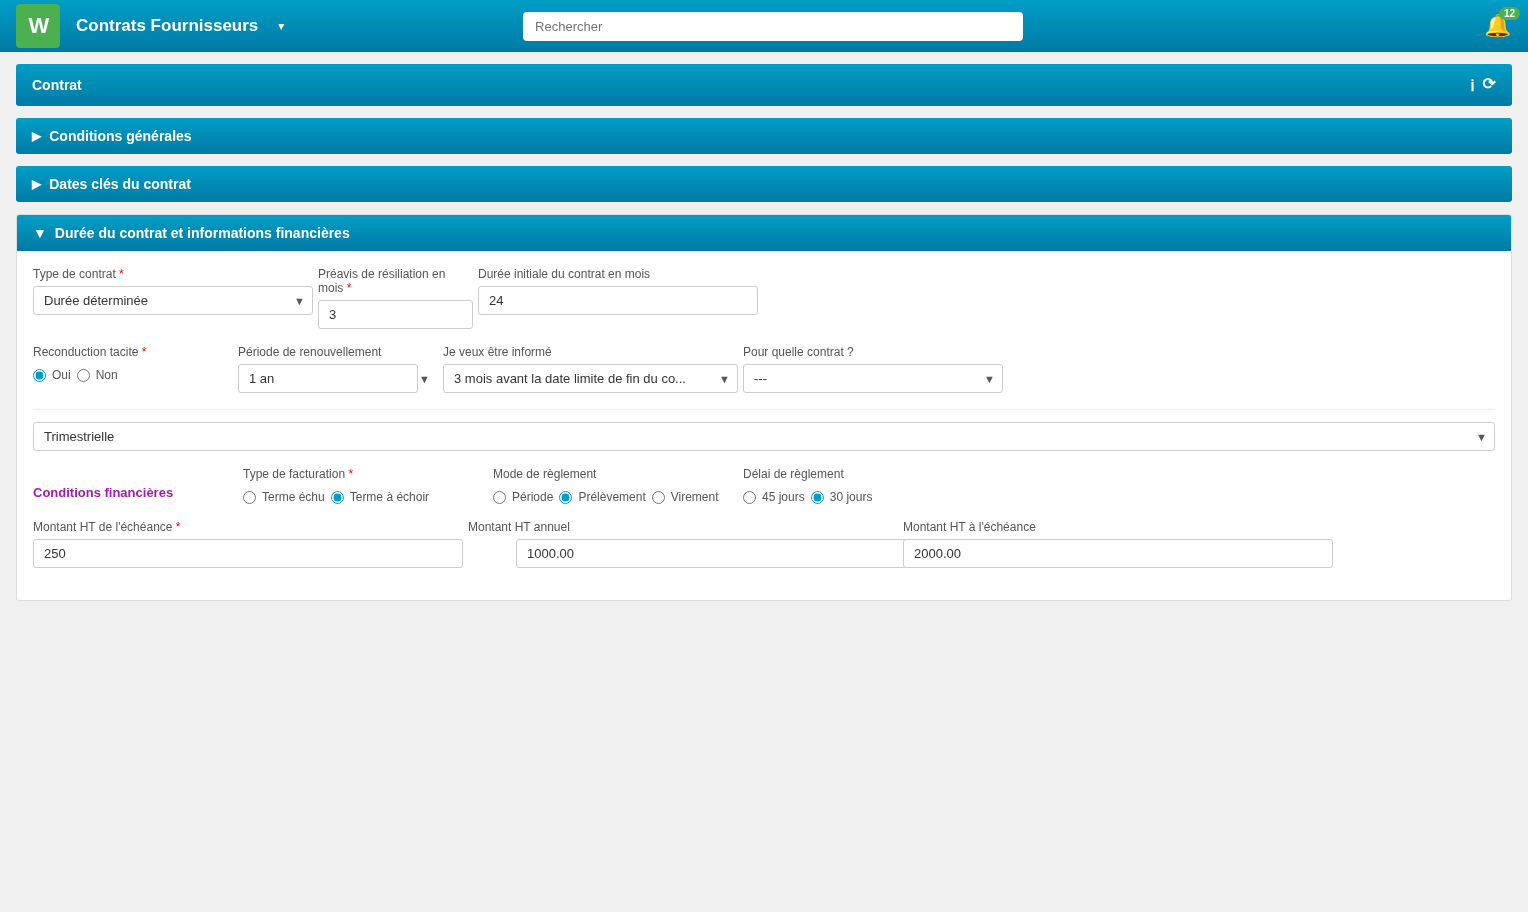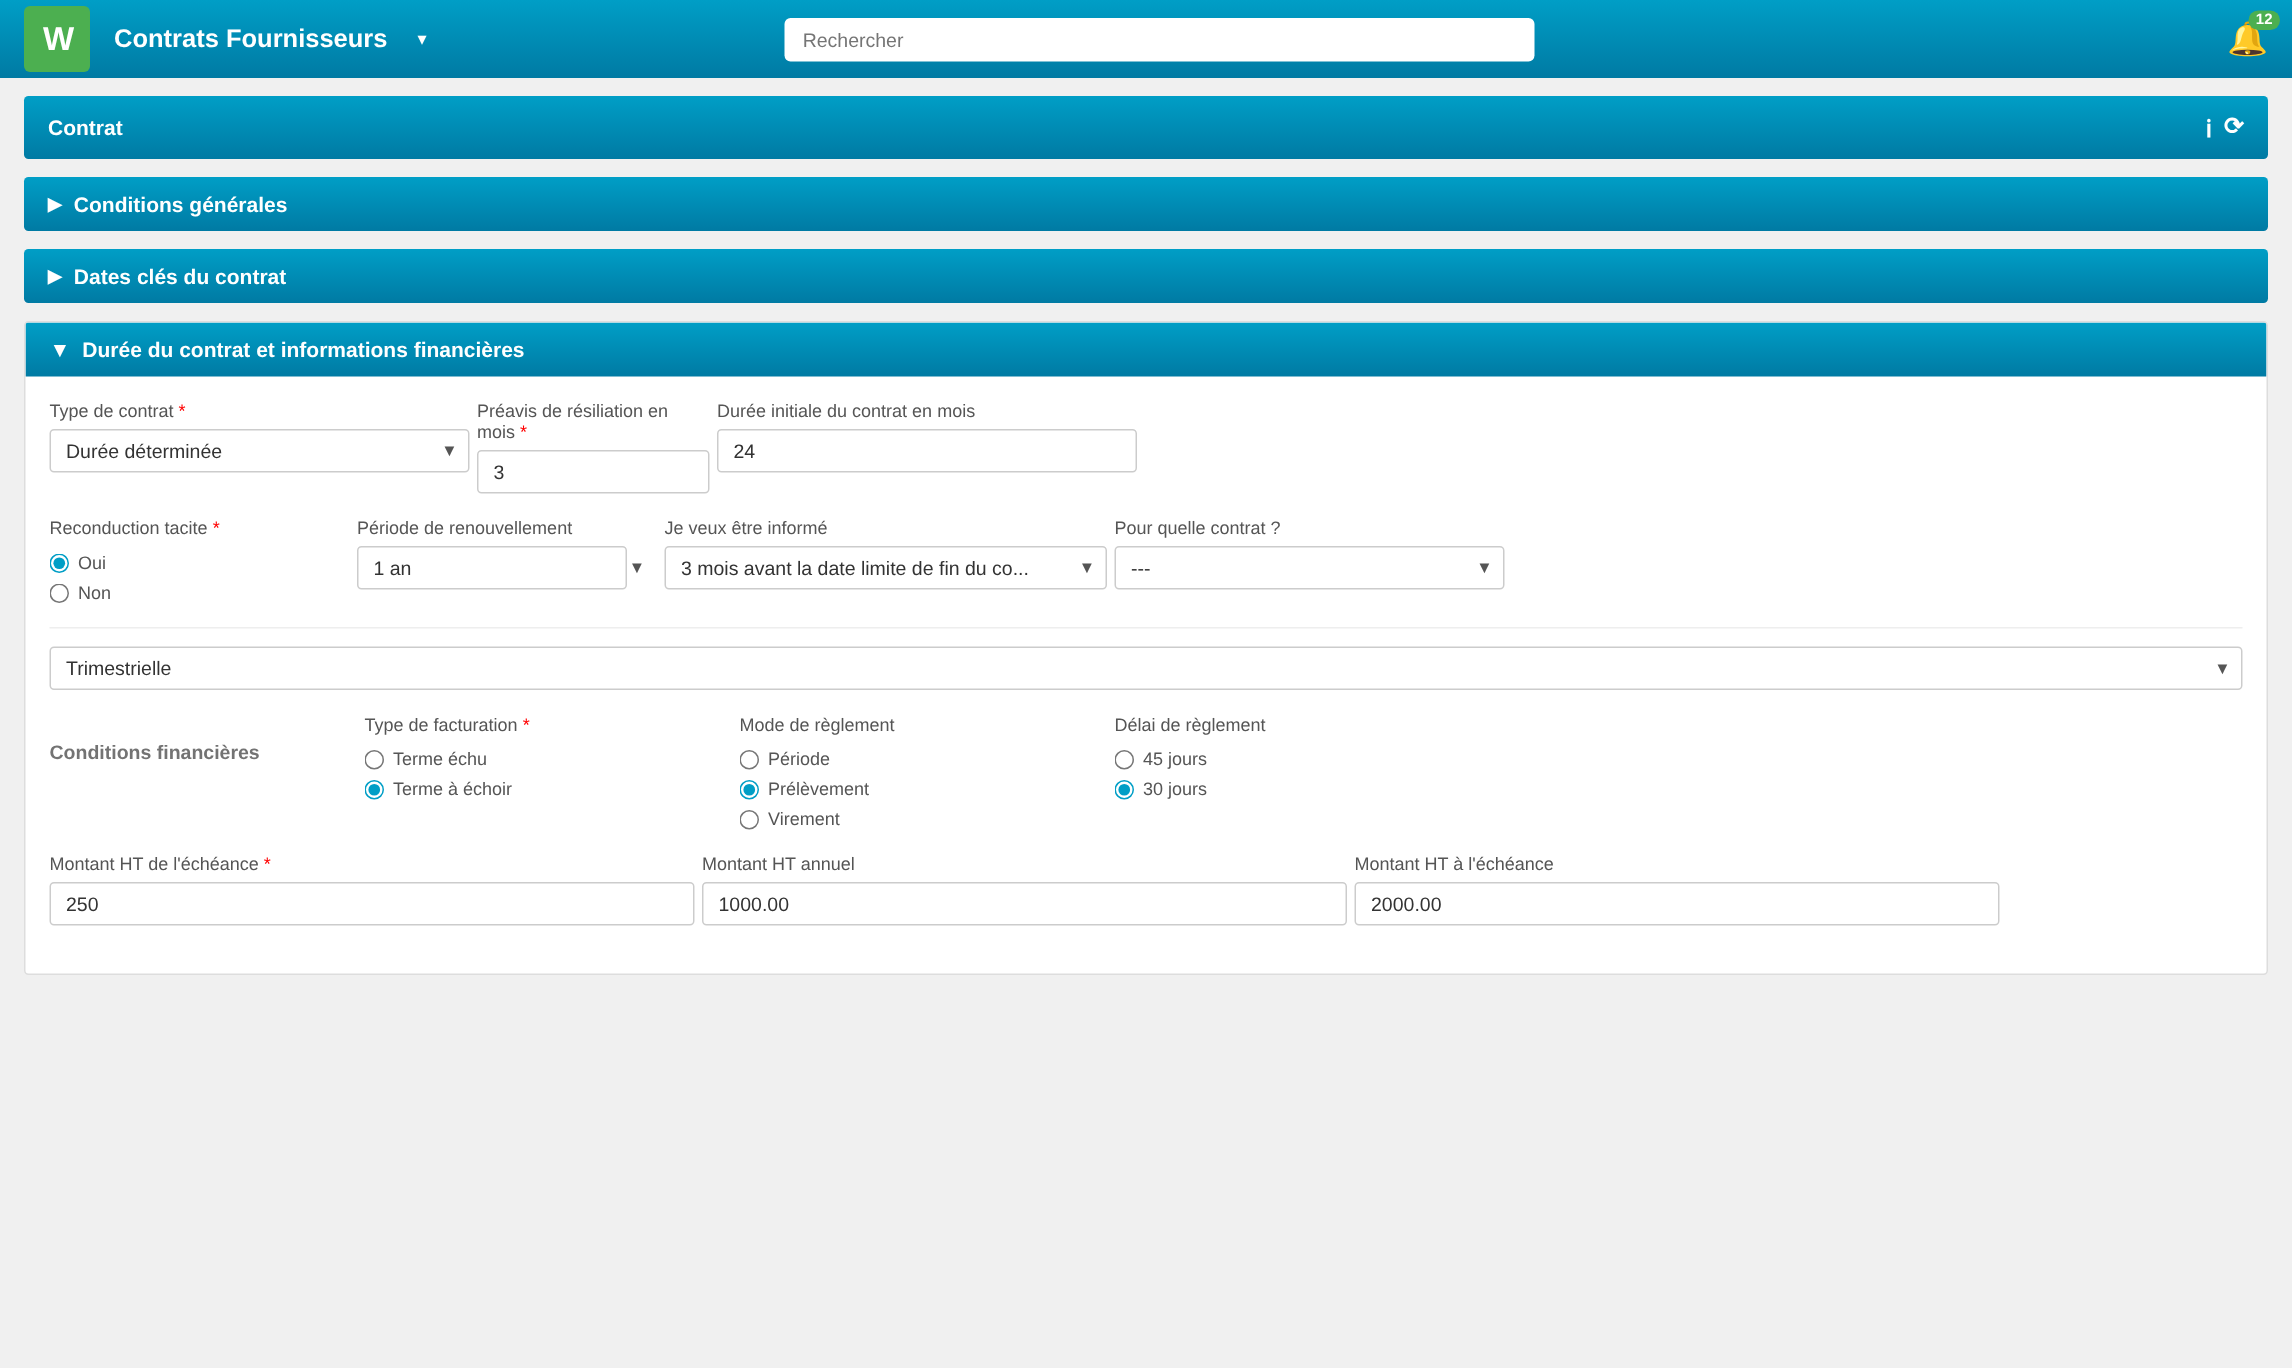--- a/index.html
+++ b/index.html
@@ -115,26 +115,26 @@
     .fg-type { width: 280px; }
     .fg-preavis { width: 155px; }
     .fg-duree { width: 280px; }
 
     .fg-reconduction { width: 200px; }
     .fg-periode { width: 200px; }
     .fg-informe { width: 295px; }
     .fg-action { width: 260px; }
 
     
-    .radio-group { display: flex; flex-direction: column; gap: 6px; margin-top: 4px; }
+    .radio-group { display: flex; flex-direction: row; gap: 6px; margin-top: 4px; }
     .radio-row { display: flex; align-items: center; gap: 6px; font-size: 13px; cursor: pointer; }
     .radio-row input[type="radio"] { cursor: pointer; accent-color: #009ec6; }
 
     
-    .conditions-title { color: #737373; font-weight: bold; font-size: 13px; margin-top: 8px; }
+    .conditions-title { color: #a21caf; font-weight: bold; font-size: 13px; margin-top: 8px; }
 
     .fg-type-fact { width: 220px; }
     .fg-mode { width: 220px; }
     .fg-delai { width: 220px; }
 
     .divider { height: 1px; background: #eee; margin: 12px 0; }
   </style>
 </head>
 <body>
 
@@ -340,21 +340,21 @@
         <div class="form-group" style="width:430px">
           <label>
             <span>Montant HT de l'échéance</span>
             <span class="req"> *</span>
           </label>
           <input type="text" class="form-input" value="250" style="width: 100%;">
         </div>
 
         <div class="form-group" style="width:430px">
           <label>Montant HT annuel</label>
-          <input type="text" class="form-input" value="1000.00" style="width: 100%;">
+          <input type="text" class="form-input" value="1000.00" style="width: 100%; margin-left: 48px;">
         </div>
 
         <div class="form-group" style="width:430px">
           <label>Montant HT à l'échéance</label>
           <input type="text" class="form-input" value="2000.00" style="width: 100%;">
         </div>
       </div>
 
     </div>
   </div>

